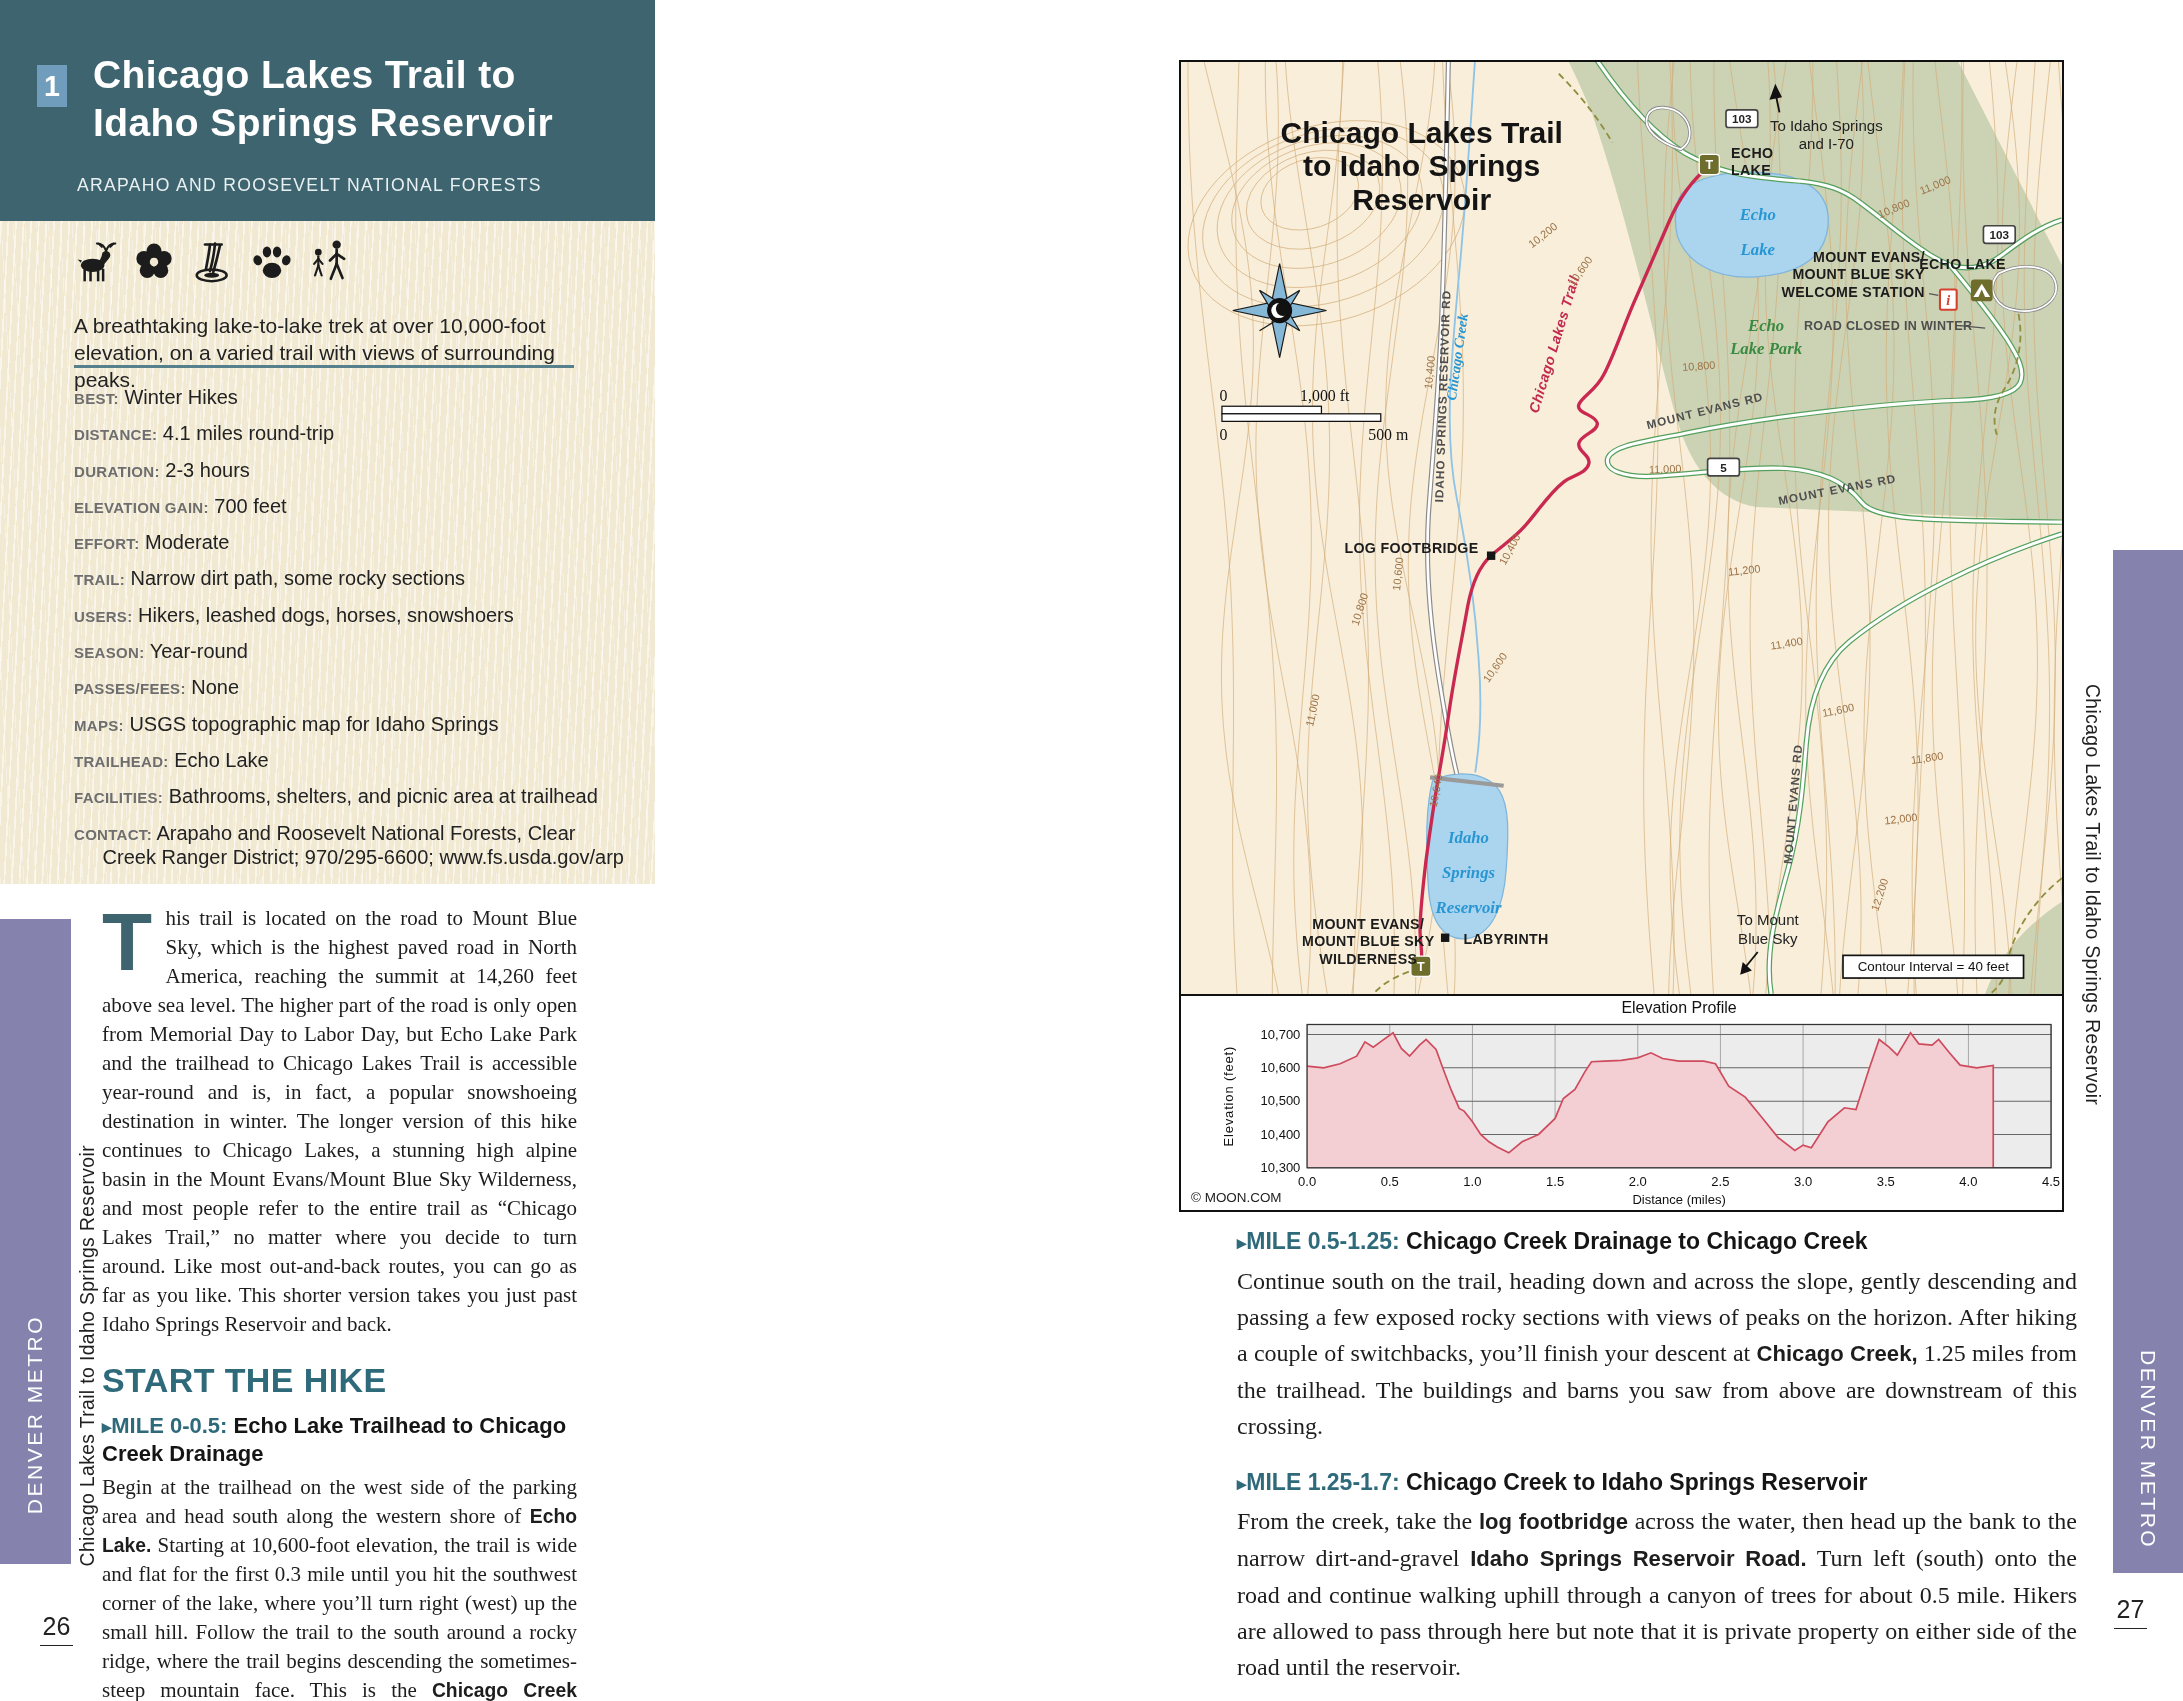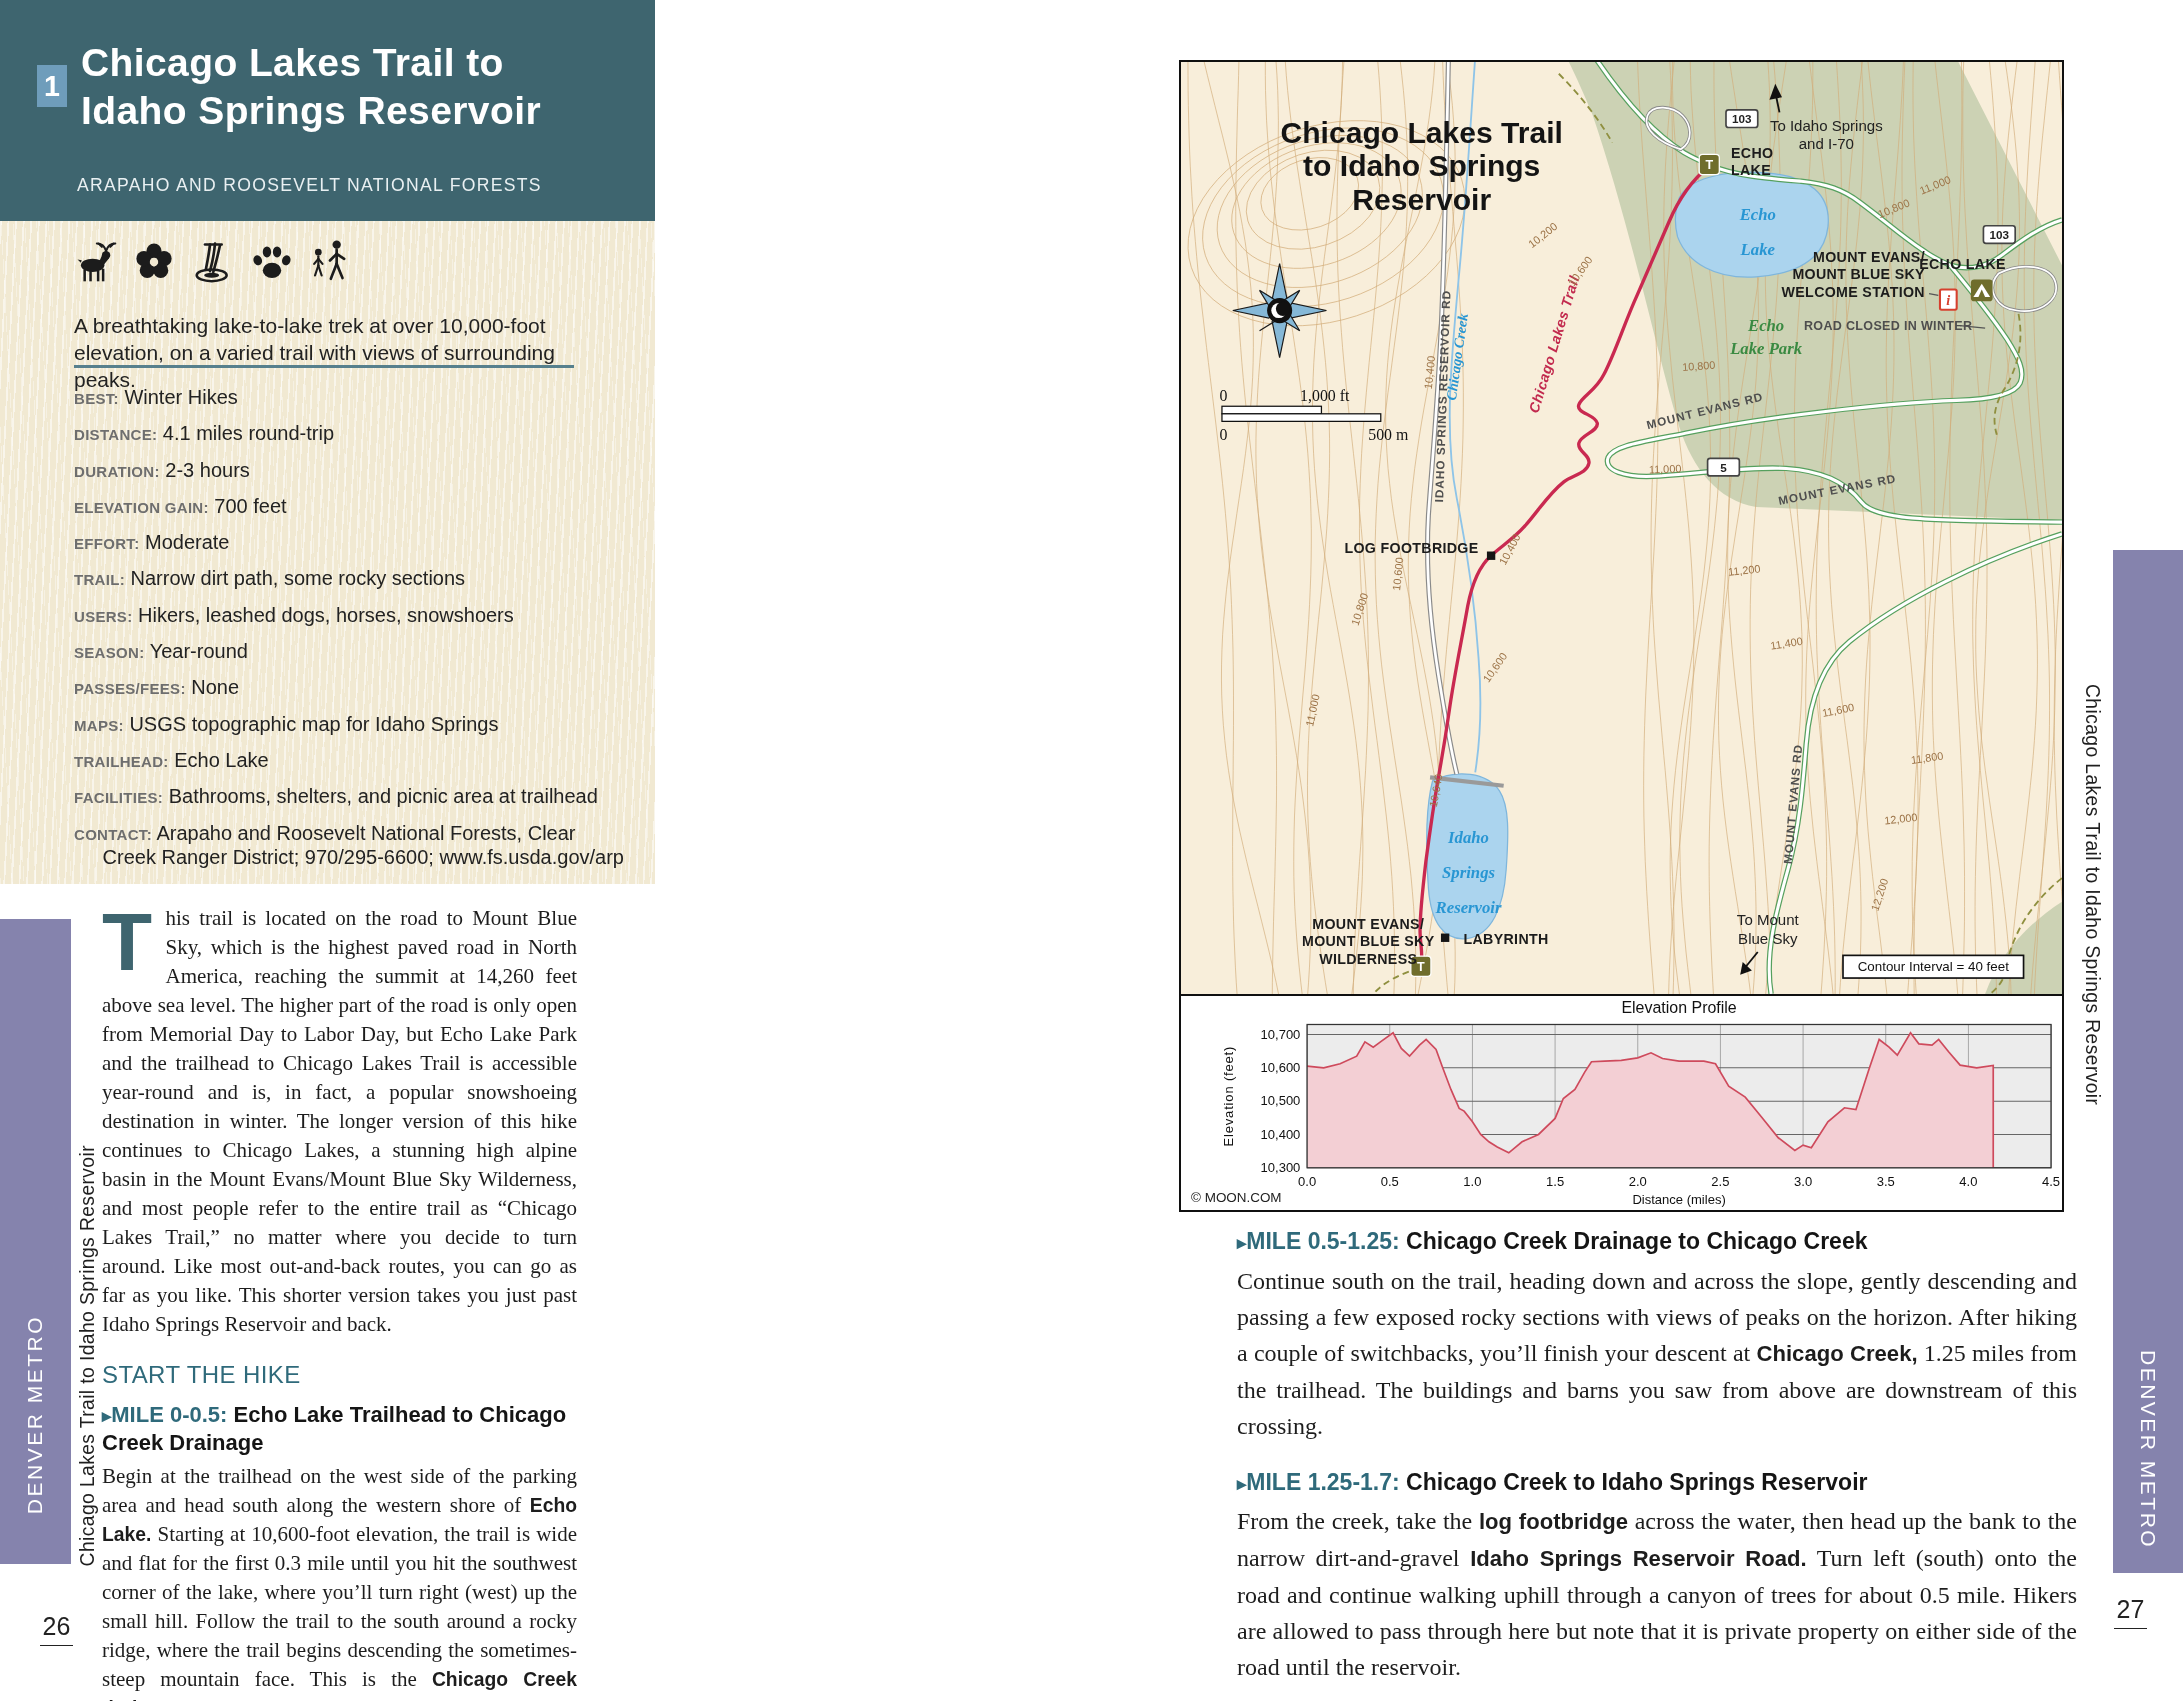--- a/index.html
+++ b/index.html
@@ -24,21 +24,21 @@
   .trail-intro{position:absolute;left:74px;top:91px;width:504px;font-size:21px;line-height:27px;color:#222;}
   .intro-rule{position:absolute;left:74px;top:144px;width:500px;height:2.5px;background:#57808d;}
   .stats{position:absolute;left:74px;top:165px;width:558px;}
   .stat{font-size:20px;line-height:23.5px;margin-bottom:11.8px;color:#222;padding-left:28.6px;text-indent:-28.6px;}
   .stat-label{font-weight:700;color:var(--stats-label);letter-spacing:0.3px;font-size:15px;}
 
   .body-col{left:102px;top:904px;width:475px;}
   .lead{font-family:"Liberation Serif",serif;font-size:21px;line-height:29px;text-align:justify;margin:0;}
   .dropcap{float:left;font-family:"Liberation Sans",sans-serif;font-weight:700;font-size:82px;line-height:65px;
     color:var(--teal);padding:5px 13.4px 0 0;}
-  .section-heading{font-family:"Liberation Sans",sans-serif;font-weight:400;font-size:24px;color:var(--heading-teal);
+  .section-heading{font-family:"Liberation Sans",sans-serif;font-weight:700;font-size:34px;color:var(--heading-teal);
     margin:22px 0 11.8px 0;letter-spacing:0.4px;}
   .mile-head{font-size:22px;line-height:27px;margin:0 0 6.7px 0;}
   .mile-marker{color:var(--heading-teal);font-weight:700;text-align:center;}
   .mile-marker::before{content:"\25B8 ";font-size:18.5px;}
   .mile-title{font-weight:700;color:#151515;}
   .rich{font-family:"Liberation Serif",serif;font-size:21px;line-height:29px;text-align:justify;margin:0 0 22px 0;}
   .rich b{font-family:"Liberation Sans",sans-serif;font-weight:700;font-size:.92em;}
 
   
   .v-bt{writing-mode:vertical-rl;transform:rotate(180deg);}
@@ -90,21 +90,21 @@
   .body-col-right .rich{font-size:24px;line-height:36px;margin-bottom:25px;}
   .body-col-right .mile-head{font-size:23px;}
 </style>
 </head>
 <body>
 
 <section>
 
   <header class="abs trail-header">
     <div class="trail-number">1</div>
-    <h1 class="trail-title" style="margin:4px;">
+    <h1 class="trail-title" style="margin:16px;">
       <span>Chicago Lakes Trail to</span><br>
       <span>Idaho Springs Reservoir</span>
     </h1>
     <div class="trail-subtitle">ARAPAHO AND ROOSEVELT NATIONAL FORESTS</div>
   </header>
 
   <div class="abs wood-panel">
     <div class="icon-row">
       <span>
         <svg width="44" height="42" viewBox="0 0 52 50">

